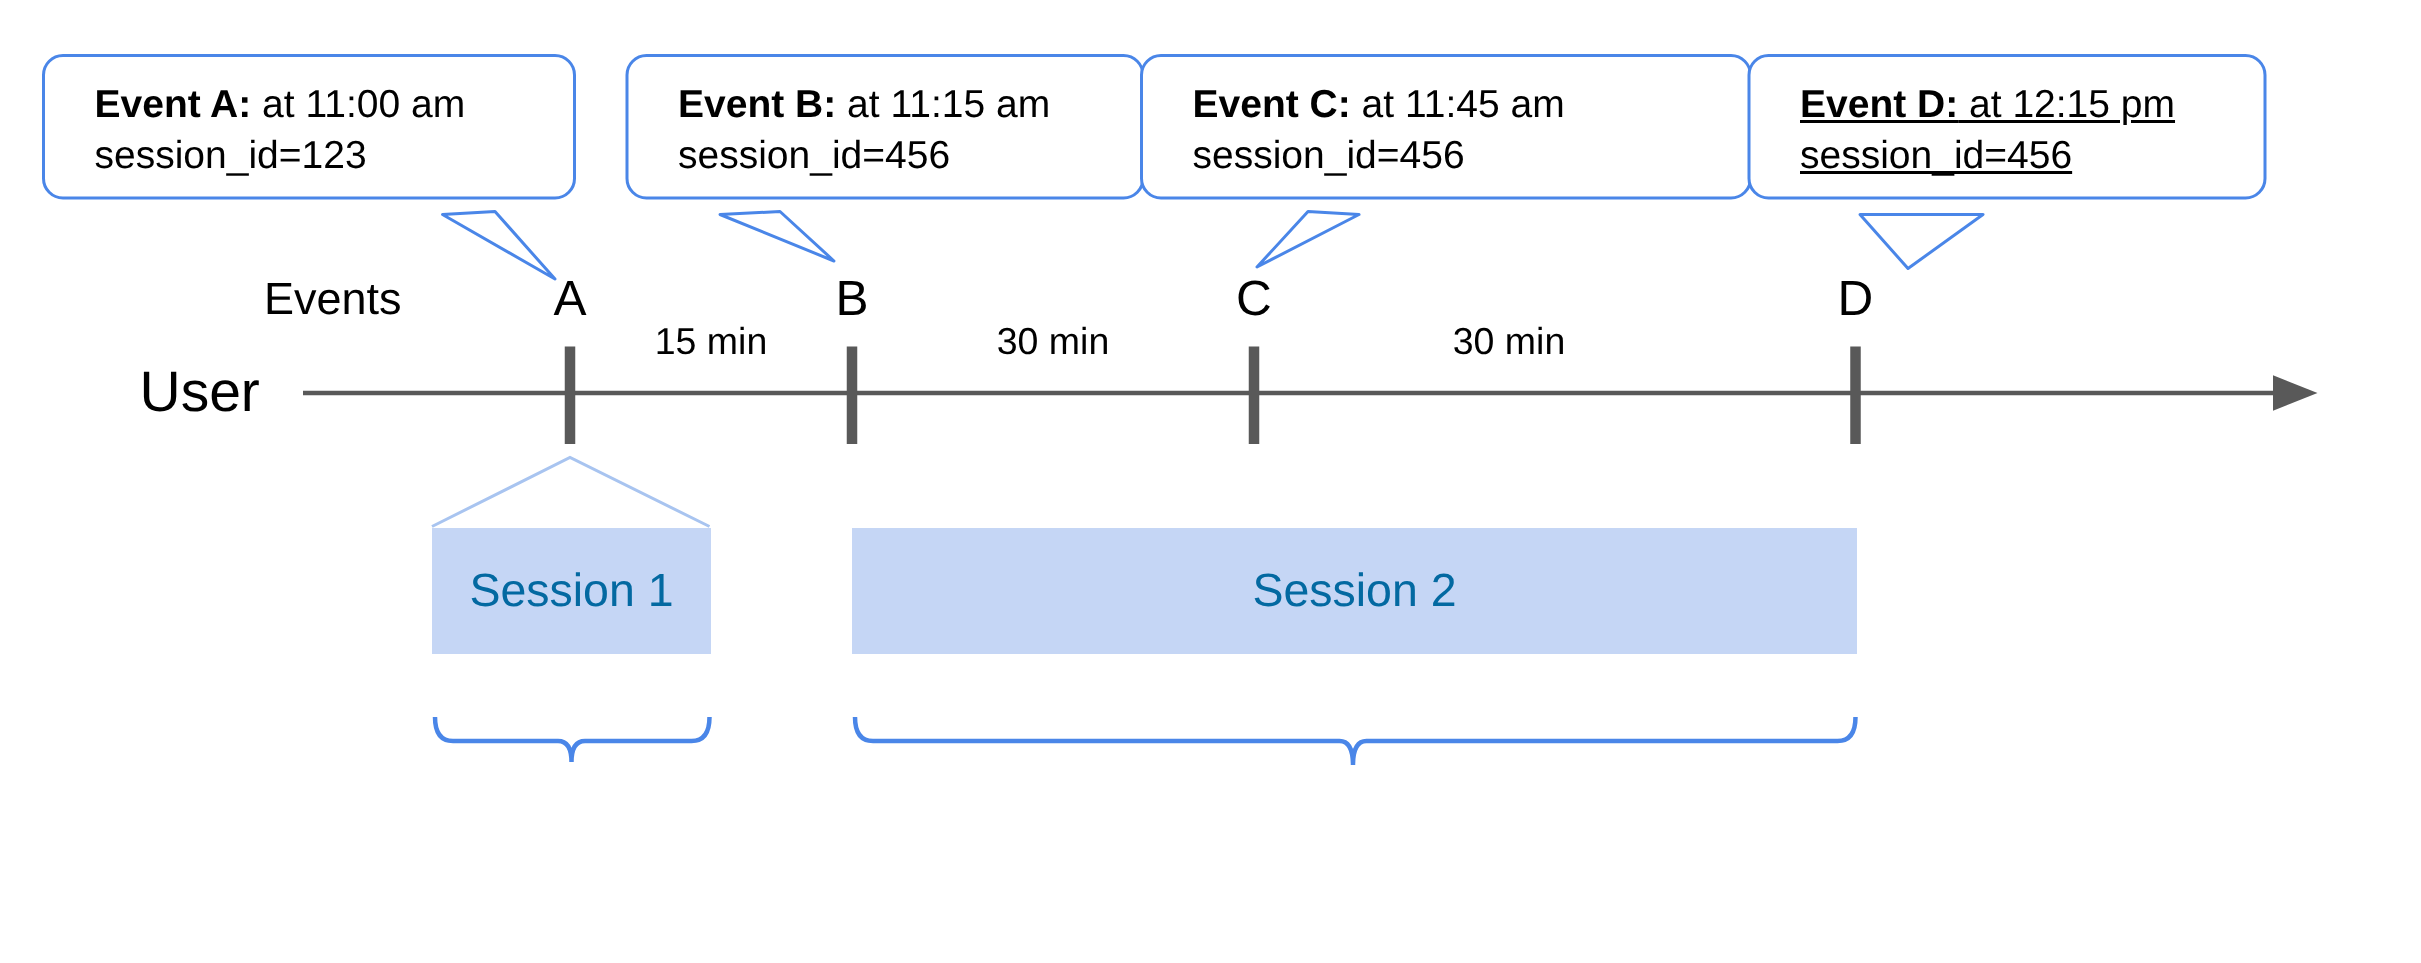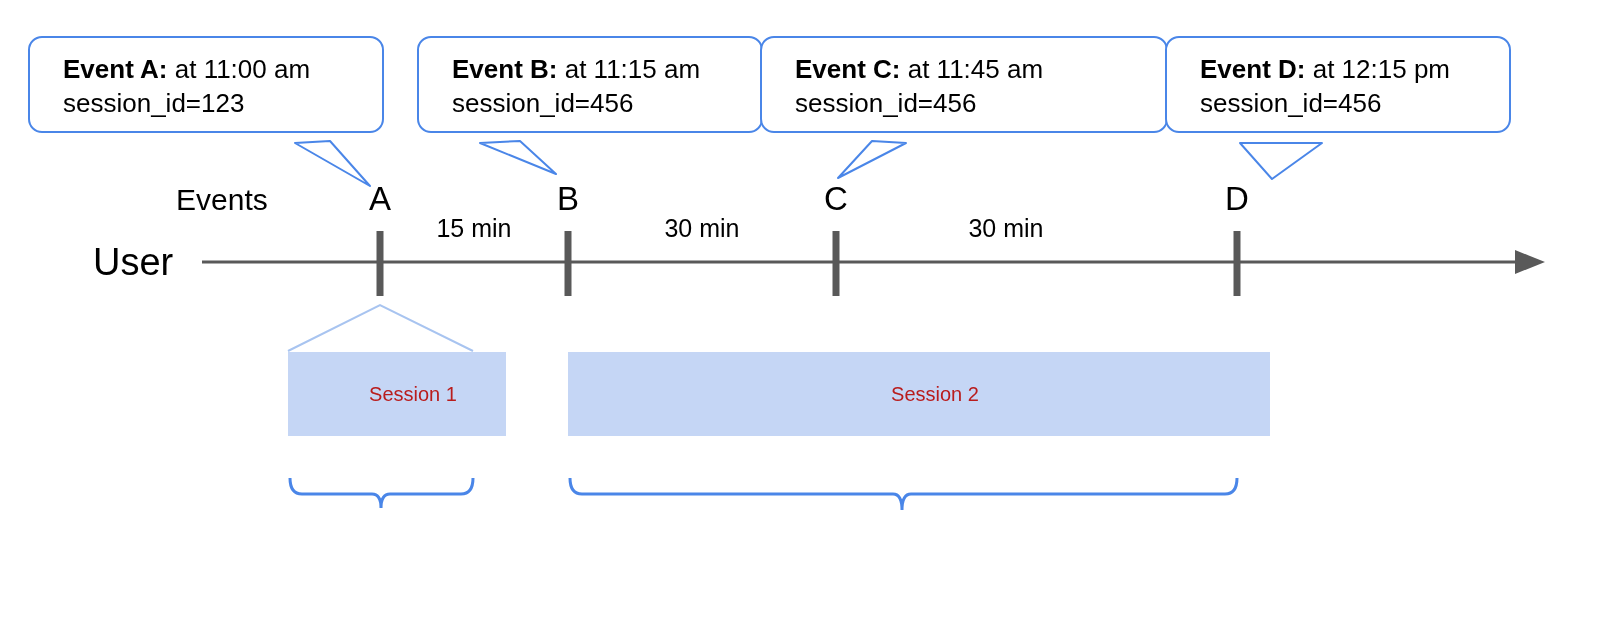--- a/index.html
+++ b/index.html
@@ -71,24 +71,23 @@
     z-index: 2;
   }
 
   
   .session-bar {
     position: absolute;
     background: #c5d6f5;
     display: flex;
     align-items: center;
     justify-content: center;
-    font-size: 20px;
-    color: #b91c1c;
+    font-size: 31px;
+    color: #0369a1;
     z-index: 2;
-    padding-left: 32px;
   }
 
   
   .length-label {
     position: absolute;
     font-size: 28px;
     text-align: center;
     z-index: 2;
   }
 </style>
@@ -131,21 +130,21 @@
   <div class="callout" style="left:417px; top:36px; width:346px;">
     <span class="ev-title">Event B:</span><span> at 11:15 am</span>
     <span class="ev-line2">session_id=456</span>
   </div>
 
   <div class="callout" style="left:760px; top:36px; width:408px;">
     <span class="ev-title">Event C:</span><span> at 11:45 am</span>
     <span class="ev-line2">session_id=456</span>
   </div>
 
-  <div class="callout" style="left:1165px; top:36px; width:346px;">
+  <div class="callout" style="left:1165px; top:36px; width:346px;text-decoration:underline;">
     <span class="ev-title">Event D:</span><span> at 12:15 pm</span>
     <span class="ev-line2">session_id=456</span>
   </div>
 
   <div class="lane-label-events" style="left:176px; top:183px;">Events</div>
 
   <div class="lane-label-user" style="left:93px; top:241px;">User</div>
 
   <div class="marker-letter" style="left:355px; top:180px; width:50px;">A</div>
   <div class="marker-letter" style="left:543px; top:180px; width:50px;">B</div>

